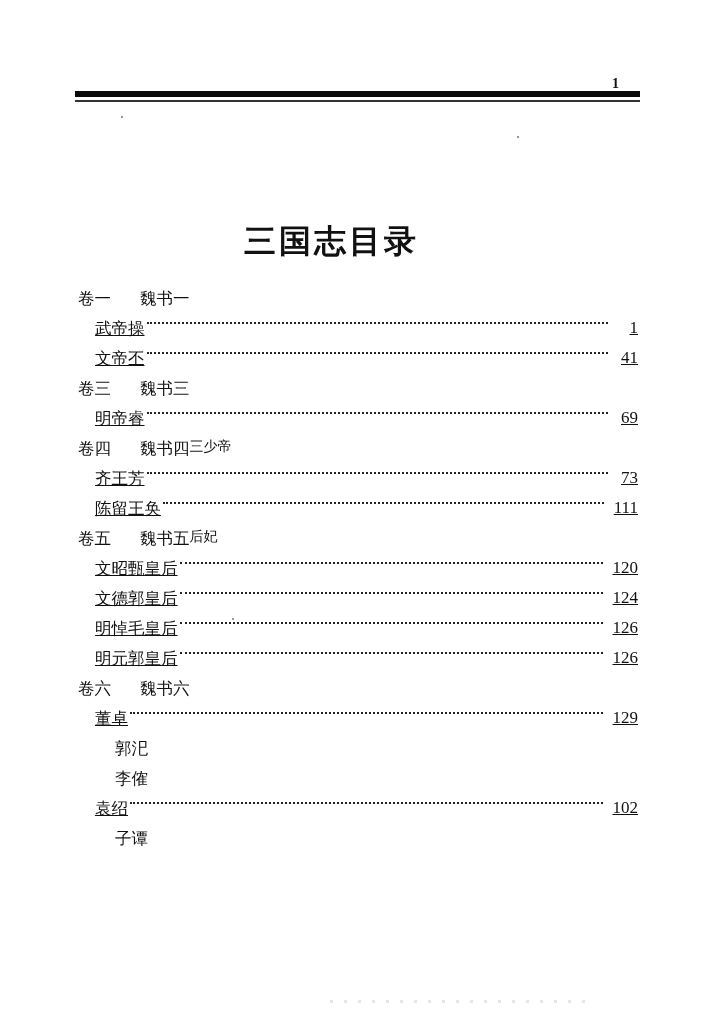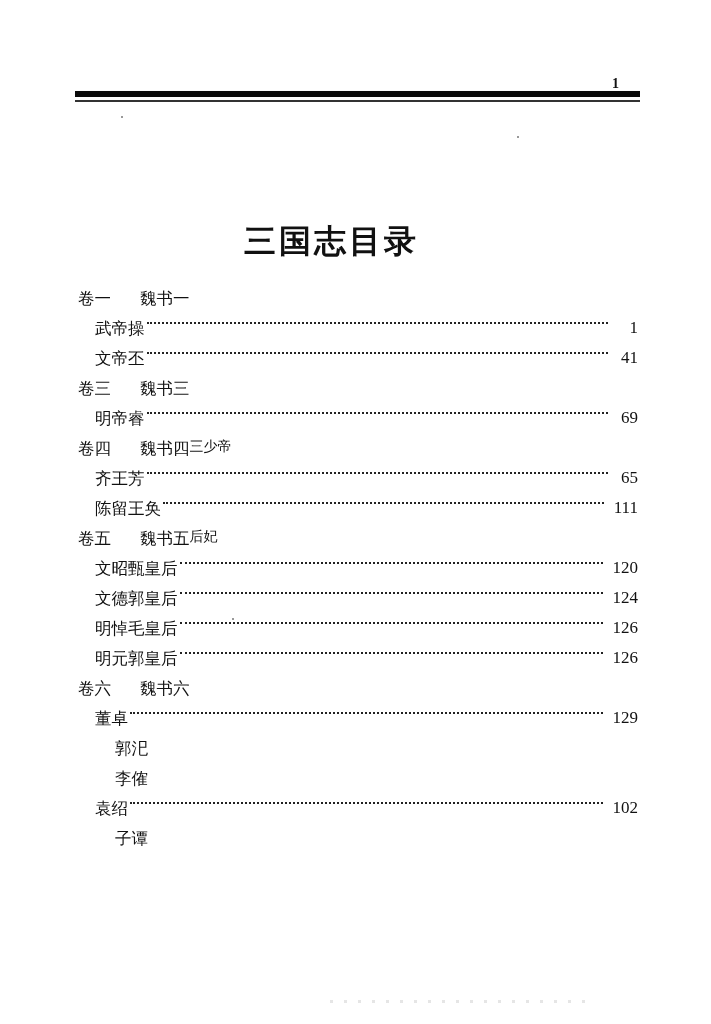--- a/index.html
+++ b/index.html
@@ -6,21 +6,21 @@
   body { width:711px; height:1024px; background:#ffffff; position:relative; overflow:hidden;
          font-family:"DejaVu Serif", "Liberation Serif", serif; color:#111; }
   .page-num { position:absolute; left:612px; top:76px; font-family:"Liberation Serif", serif; font-size:14px; font-weight:bold; }
   .rule-thick { position:absolute; left:75px; top:91px; width:565px; height:6px; background:#0a0a0a; }
   .rule-thin { position:absolute; left:75px; top:100px; width:565px; height:2px; background:#333; }
   .title { position:absolute; left:12px; width:639px; top:220px; text-align:center;
            font-family:"DejaVu Sans", sans-serif; font-weight:bold; font-size:32px; letter-spacing:3px; color:#111; }
   .toc { position:absolute; left:78px; top:288px; width:560px; }
   .row { position:relative; height:30px; display:flex; font-size:16.5px; }
   .row.vol { padding-left:0; }
-  .row.l1 { padding-left:17px; }
+  .row.l1 { padding-left:17px;text-decoration:underline; }
   .row.l2 { padding-left:37px; }
   .vol-num { display:inline-block; width:62px; }
   .note { font-size:14px; }
   .leader { flex:1; margin:0 10px 0 2px; border-bottom:2px dotted #222; height:0; position:relative; top:4px; }
   .pg { font-family:"Liberation Serif", serif; font-size:17px; min-width:20px; text-align:right; }
   .speck { position:absolute; width:2px; height:2px; background:#777; border-radius:1px; }
   .scan-noise { position:absolute; left:330px; top:1000px; width:260px; height:3px;
                 background:repeating-linear-gradient(90deg,#ccc 0 3px,transparent 3px 14px); opacity:.5; }
 </style>
 </head>
@@ -59,21 +59,21 @@
       <span class="pg">69</span>
     </div>
     <div class="row vol">
       <span class="vol-num">卷四</span>
       <span>魏书四</span>
       <span class="note">三少帝</span>
     </div>
     <div class="row l1">
       <span>齐王芳</span>
       <span class="leader"></span>
-      <span class="pg">65</span>
+      <span class="pg">73</span>
     </div>
     <div class="row l1">
       <span>陈留王奂</span>
       <span class="leader"></span>
       <span class="pg">111</span>
     </div>
     <div class="row vol">
       <span class="vol-num">卷五</span>
       <span>魏书五</span>
       <span class="note">后妃</span>

